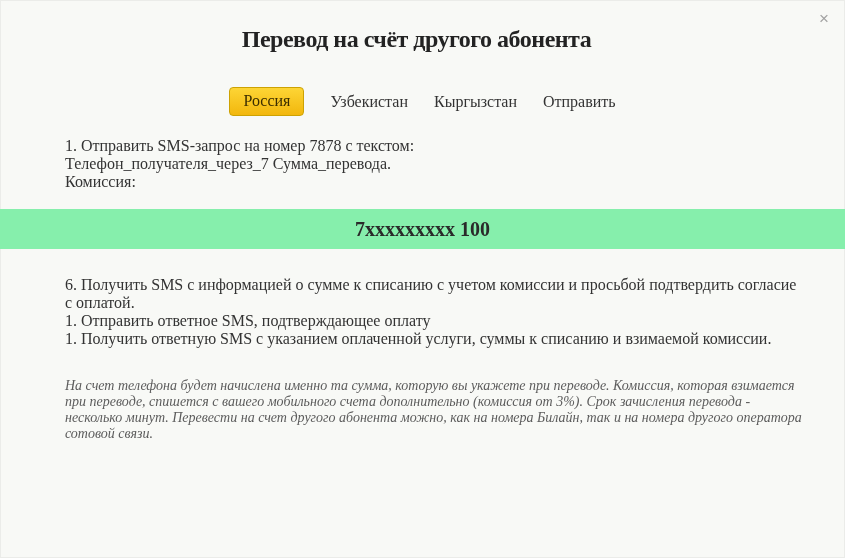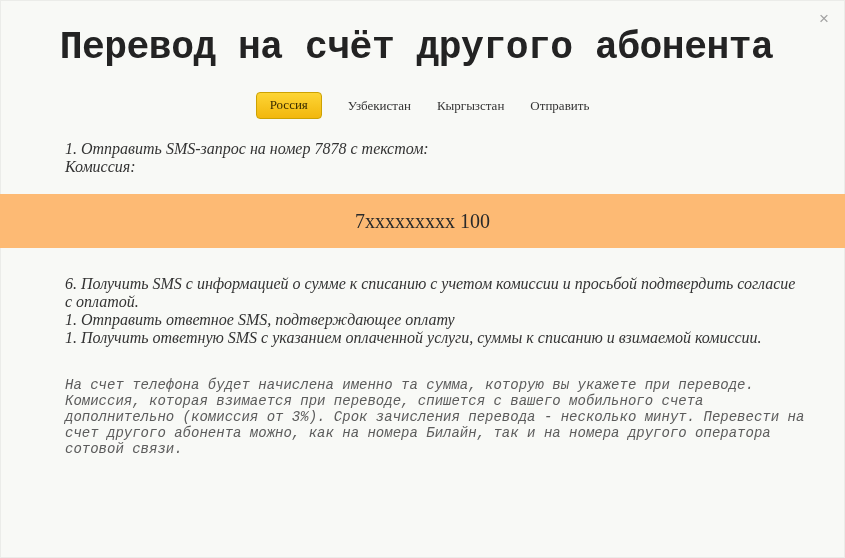--- a/index.html
+++ b/index.html
@@ -27,71 +27,71 @@
     color: #a3a3a3;
     font-size: 17px;
     line-height: 22px;
     font-family: "Liberation Sans", sans-serif;
     cursor: pointer;
     padding: 0;
   }
   h1.title {
     margin: 26px 12px 0 0;
     text-align: center;
-    font-family: Liberation Mono, monospace;
+    font-family: Liberation Serif, serif;
     font-weight: 700;
-    font-size: 38px;
+    font-size: 24px;
     letter-spacing: -0.5px;
     color: #232323;
   }
   .tabs {
-    margin-top: 23px;
+    margin-top: 34px;
     display: flex;
     justify-content: center;
     align-items: center;
     gap: 26px;
-    font-size: 13px;
+    font-size: 16px;
   }
   .tab-active {
     display: inline-block;
     padding: 4px 13px 5px 13px;
     background: linear-gradient(#fdd535, #f2b70d);
     border: 1px solid #cda202;
     border-radius: 4px;
     color: #3a2d00;
     cursor: pointer;
   }
   .tab-link {
     color: #333333;
     cursor: pointer;
   }
   .text-block {
     padding: 0 45px 0 65px;
     font-size: 16px;
     line-height: normal;
-    font-style: italic;
   }
   .step1-block { margin-top: 21px; }
   .example-band {
     margin-top: 18px;
     width: 100%;
-    height: 54px;
-    background: #fdba74;
+    height: 40px;
+    background: #86efac;
     display: flex;
     align-items: center;
     justify-content: center;
     font-size: 20px;
     color: #2a2a2a;
+    font-weight: bold;
   }
   .steps-block { margin-top: 27px; }
   .footnote {
     margin-top: 30px;
     padding: 0 40px 0 65px;
     max-width: 745px;
-    font-family: Liberation Mono, monospace;
+    font-family: Liberation Serif, serif;
     font-style: italic;
     font-size: 14px;
     line-height: normal;
     color: #5c5c5c;
   }
 </style>
 </head>
 <body>
 
 <button class="close-btn">×</button>
@@ -100,20 +100,21 @@
 
 <nav class="tabs">
   <span class="tab-active">Россия</span>
   <a class="tab-link">Узбекистан</a>
   <a class="tab-link">Кыргызстан</a>
   <a class="tab-link">Отправить</a>
 </nav>
 
 <div class="text-block step1-block">
   <div>1. Отправить SMS-запрос на номер 7878 с текстом:</div>
+  <div>Телефон_получателя_через_7 Сумма_перевода.</div>
   <div>Комиссия:</div>
 </div>
 
 <div class="example-band">
   <span>7xxxxxxxxx 100</span>
 </div>
 
 <div class="text-block steps-block">
   <div>6. Получить SMS с информацией о сумме к списанию с учетом комиссии и просьбой подтвердить согласие с оплатой.</div>
   <div>1. Отправить ответное SMS, подтверждающее оплату</div>

